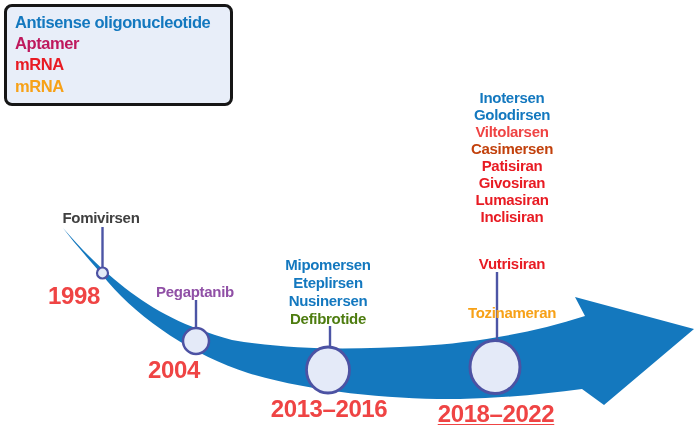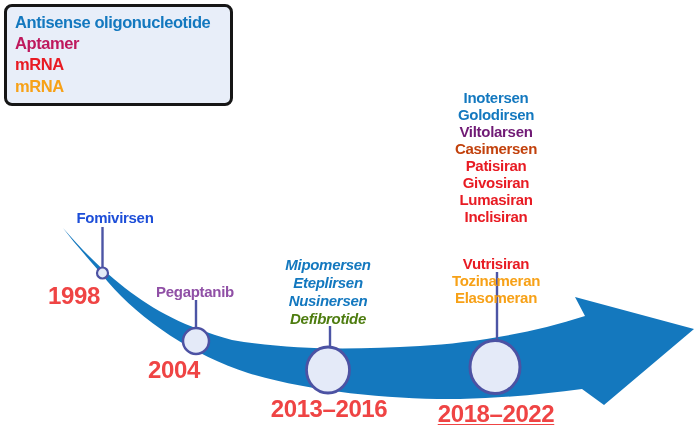--- a/index.html
+++ b/index.html
@@ -13,21 +13,21 @@
     background:#E8EEF9;border:3px solid #161616;border-radius:8px;
     padding:5px 6px 6px 8px;
   }
   .legend-item{
     font-size:16.5px;line-height:21.2px;letter-spacing:-0.4px;
     white-space:pre-line;
   }
   .lbl{position:absolute;transform:translateX(-50%);text-align:center;white-space:nowrap;}
   .drug{font-size:15px;line-height:17px;letter-spacing:-0.3px;}
   .drug-line{height:17px;}
-  .mid .drug-line{height:18px;line-height:18px;font-style:italic;}
+  .mid .drug-line{height:18px;line-height:18px;}
   .year{font-size:24px;letter-spacing:-0.4px;color:#ef4444;}
 </style>
 </head>
 <body>
 
 <div id="stage">
 
   <svg id="arrow-svg" viewBox="0 0 700 425" xmlns="http://www.w3.org/2000/svg">
     <path fill="#1478BE" d="M 63 228
              C 85 253 100 268 125 288
@@ -53,42 +53,41 @@
     <ellipse cx="495" cy="367" rx="25" ry="26.5" fill="#E4EAF8" stroke="#4C52A3" stroke-width="3"></ellipse>
   </svg>
 
   <div class="legend-box">
     <div class="legend-item" style="color: rgb(19, 120, 191);">Antisense oligonucleotide</div>
     <div class="legend-item" style="color: #be185d;">Aptamer</div>
     <div class="legend-item" style="color: rgb(232, 27, 35);">mRNA</div>
     <div class="legend-item" style="color: rgb(247, 161, 23);">mRNA</div>
   </div>
 
-  <div class="lbl drug" style="left: 115px; top: 209px; color: #1d4ed8;">Fomivirsen</div>
+  <div class="lbl drug" style="left: 101px; top: 209px; color: #404040;">Fomivirsen</div>
   <div class="lbl year" style="left:74px;top:282px;">1998</div>
 
   <div class="lbl drug" style="left: 195px; top: 283px; color: rgb(144, 80, 166);">Pegaptanib</div>
   <div class="lbl year" style="left:174px;top:356px;">2004</div>
 
   <div class="lbl mid" style="left:328px;top:256px;">
     <div class="drug drug-line" style="color: rgb(19, 120, 191);">Mipomersen</div>
     <div class="drug drug-line" style="color: rgb(19, 120, 191);">Eteplirsen</div>
     <div class="drug drug-line" style="color: rgb(19, 120, 191);">Nusinersen</div>
     <div class="drug drug-line" style="color: #4d7c0f;">Defibrotide</div>
   </div>
   <div class="lbl year" style="left:329px;top:395px;">2013–2016</div>
 
-  <div class="lbl" style="left:496px;top:89px;">
+  <div class="lbl" style="left:512px;top:89px;">
     <div class="drug drug-line" style="color: rgb(19, 120, 191);">Inotersen</div>
     <div class="drug drug-line" style="color: rgb(19, 120, 191);">Golodirsen</div>
-    <div class="drug drug-line" style="color: #701a75;">Viltolarsen</div>
+    <div class="drug drug-line" style="color: #ef4444;">Viltolarsen</div>
     <div class="drug drug-line" style="color: #c2410c;">Casimersen</div>
     <div class="drug drug-line" style="color: rgb(232, 27, 35);">Patisiran</div>
     <div class="drug drug-line" style="color: rgb(232, 27, 35);">Givosiran</div>
     <div class="drug drug-line" style="color: rgb(232, 27, 35);">Lumasiran</div>
     <div class="drug drug-line" style="color: rgb(232, 27, 35);">Inclisiran</div>
     <div class="drug drug-line" style="color: rgb(232, 27, 35); margin-top: 30px;">Vutrisiran</div>
-    <div class="drug drug-line" style="color: rgb(247, 161, 23);">Tozinameran</div>
-    <div class="drug drug-line" style="color: rgb(247, 161, 23);">Elasomeran</div>
+    <div class="drug drug-line" style="color: rgb(247, 161, 23); margin-top: 32px;">Tozinameran</div>
   </div>
   <div class="lbl year" style="left:496px;top:400px;text-decoration:underline;">2018–2022</div>
 
 </div>
 
 </body></html>

